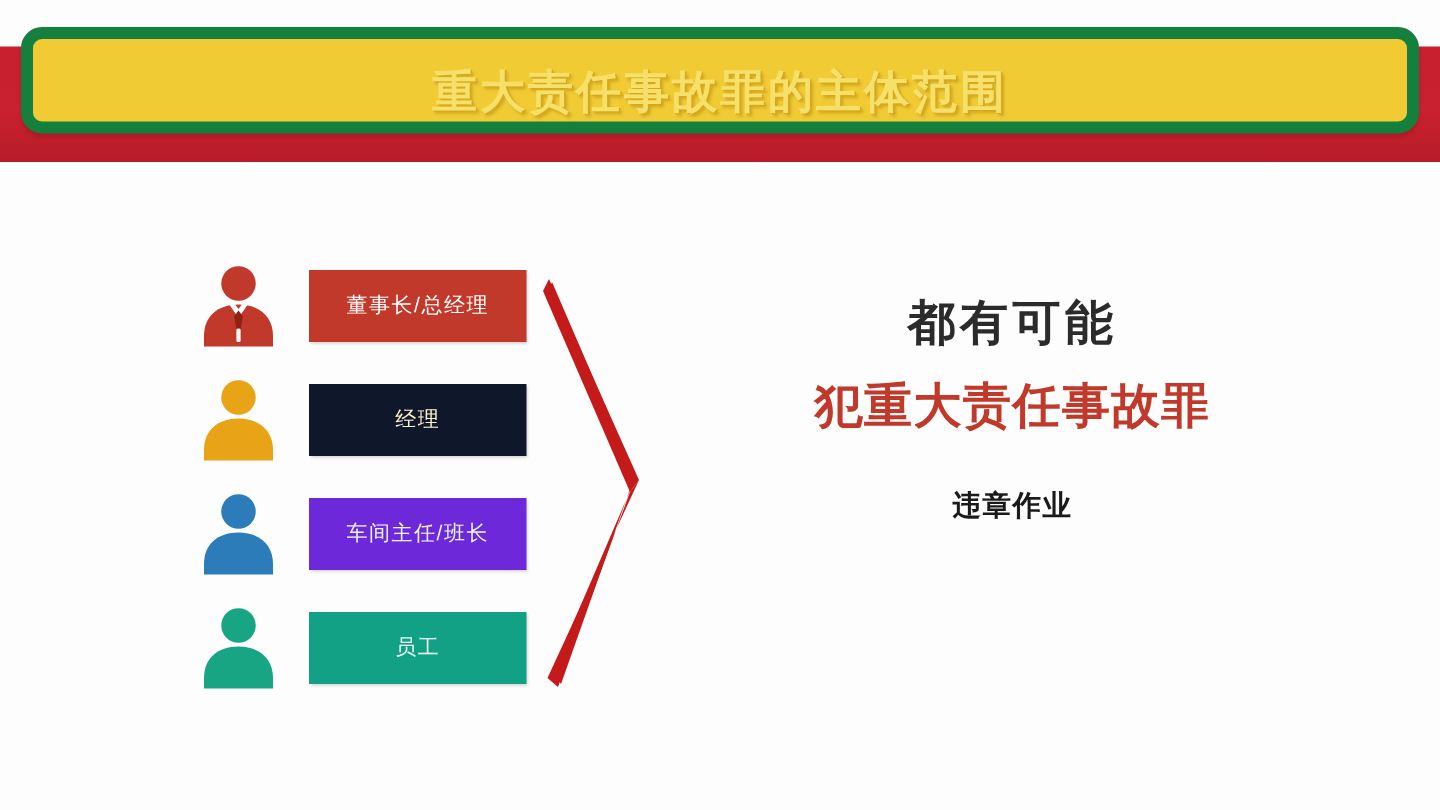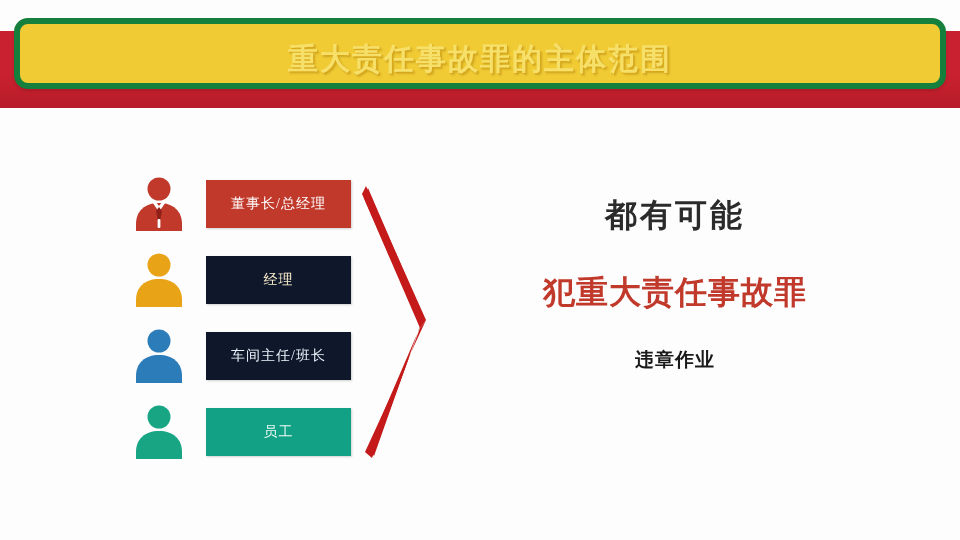--- a/index.html
+++ b/index.html
@@ -36,21 +36,21 @@
     background: linear-gradient(180deg, #c8202e 0%, #c9212f 55%, #b81c28 100%);
   }
   .header-plate {
     position: absolute;
     left: 14px;
     top: 18px;
     width: 932px;
     height: 71px;
     background: #f0cb34;
     border-radius: 14px;
-    border: 6px solid #15803d;
+    border: 8px solid #15803d;
     box-sizing: border-box;
     box-shadow: 0 2px 3px rgba(0,0,0,0.12);
   }
   .header-title {
     position: absolute;
     left: 0;
     top: 0;
     width: 100%;
     height: 71px;
     display: flex;
@@ -92,21 +92,20 @@
     align-items: center;
     justify-content: center;
     box-sizing: border-box;
     box-shadow: 1px 1px 2px rgba(0,0,0,0.18);
   }
   .role-label {
     font-size: 14px;
     font-weight: 500;
     letter-spacing: 1px;
     white-space: nowrap;
-    font-family: Liberation Serif, serif;
   }
 
   
   .chevron {
     position: absolute;
     left: 362px;
     top: 186px;
     width: 110px;
     height: 272px;
   }
@@ -120,21 +119,21 @@
     text-align: center;
   }
   .line-maybe {
     font-size: 32px;
     font-weight: 700;
     color: #2b2b2b;
     letter-spacing: 3px;
     line-height: 1.2;
   }
   .line-crime {
-    margin-top: 39px;
+    margin-top: 17px;
     font-size: 32px;
     font-weight: 700;
     color: #c0392b;
     letter-spacing: 1px;
     line-height: 1.2;
   }
   .line-note {
     margin-top: 31px;
     font-size: 19px;
     font-weight: 700;
@@ -184,21 +183,21 @@
       </div>
     </div>
 
     <div class="roster-row">
       <span class="person-icon">
         <svg viewBox="0 0 62 62" width="62" height="62" aria-hidden="true">
           <circle cx="31" cy="15" r="11.5" fill="#2b7cb8"></circle>
           <path d="M31 29 C17 29 8 37 8 50 L8 57 L54 57 L54 50 C54 37 45 29 31 29 Z" fill="#2b7cb8"></path>
         </svg>
       </span>
-      <div class="role-box" style="background:#0f172a;">
+      <div class="role-box" style="background:#6d28d9;">
         <span class="role-label" style="color:#eaf4fb;">车间主任/班长</span>
       </div>
     </div>
 
     <div class="roster-row">
       <span class="person-icon">
         <svg viewBox="0 0 62 62" width="62" height="62" aria-hidden="true">
           <circle cx="31" cy="15" r="11.5" fill="#17a583"></circle>
           <path d="M31 29 C17 29 8 37 8 50 L8 57 L54 57 L54 50 C54 37 45 29 31 29 Z" fill="#17a583"></path>
         </svg>

